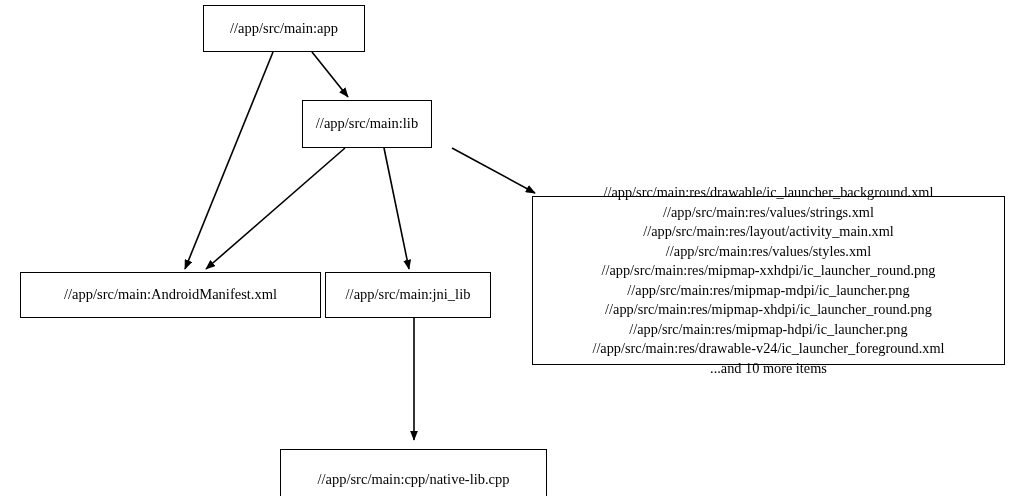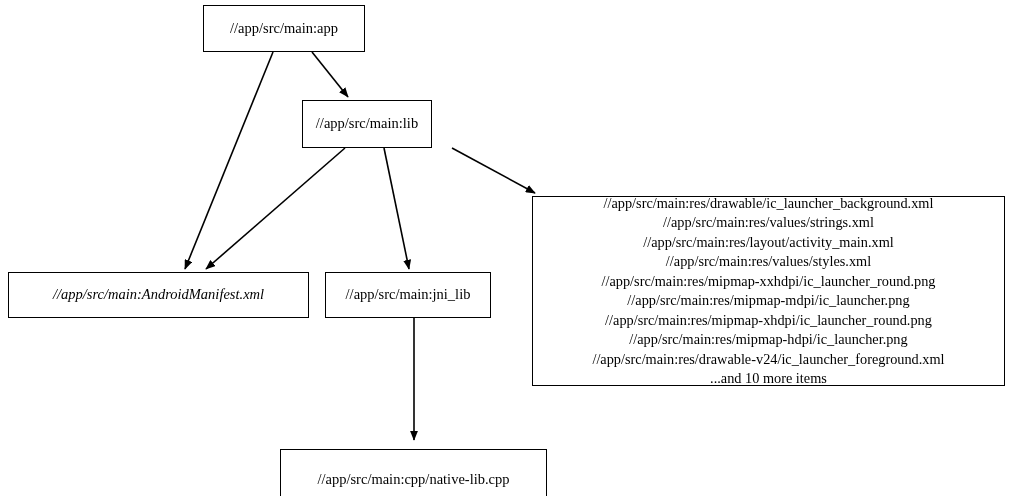--- a/index.html
+++ b/index.html
@@ -45,23 +45,23 @@
     white-space: pre;
     letter-spacing: 0px;
   }
   .node-label {
     display: block;
     white-space: pre;
   }
   
   #node-app        { left: 203px; top: 5px;   width: 162px; height: 47px; }
   #node-lib        { left: 302px; top: 100px; width: 130px; height: 48px; }
-  #node-manifest   { left: 8px;   top: 272px; width: 301px; height: 46px; font-style: italic; }
+  #node-manifest   { left: 20px;   top: 272px; width: 301px; height: 46px; }
   #node-jni        { left: 325px; top: 272px; width: 166px; height: 46px; }
-  #node-res        { left: 532px; top: 196px; width: 473px; height: 190px; font-size: 14.3px; line-height: 19.5px; }
+  #node-res        { left: 532px; top: 196px; width: 473px; height: 169px; font-size: 14.3px; line-height: 19.5px; }
   #node-cpp        { left: 280px; top: 449px; width: 267px; height: 62px; }
 </style>
 </head>
 <body>
 
 <div id="graph-canvas">
 
   <svg class="edge-layer" width="1018" height="496" viewBox="0 0 1018 496" xmlns="http://www.w3.org/2000/svg">
     <defs>
       <marker id="arrowhead" markerWidth="10" markerHeight="8" refX="9.2" refY="4" orient="auto" markerUnits="userSpaceOnUse">

